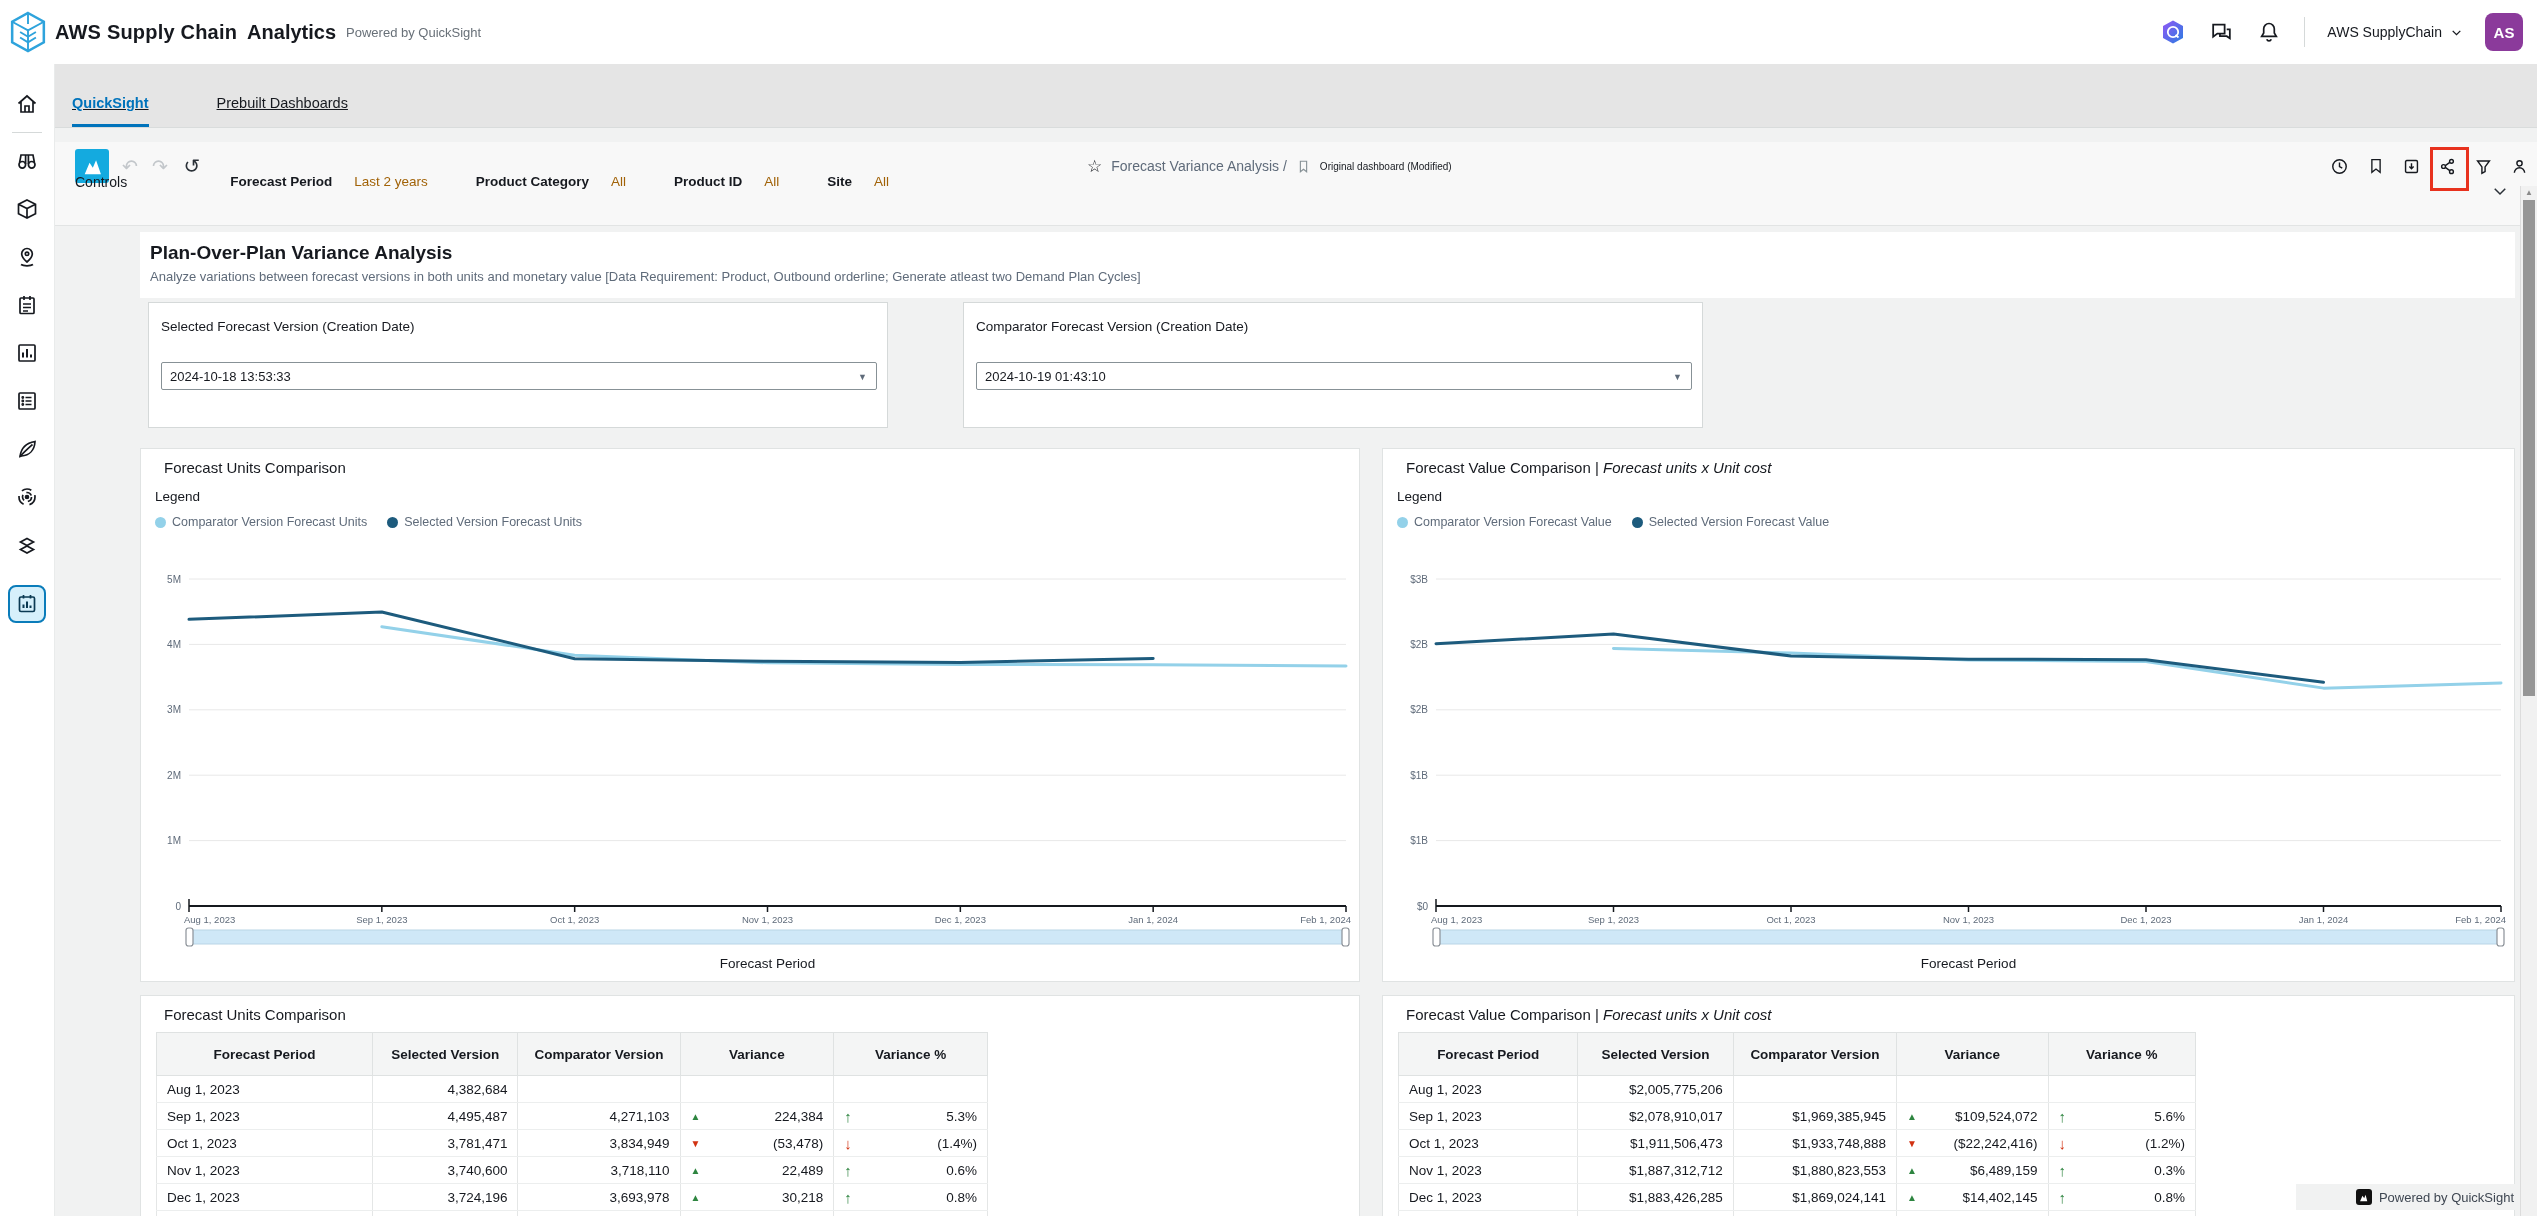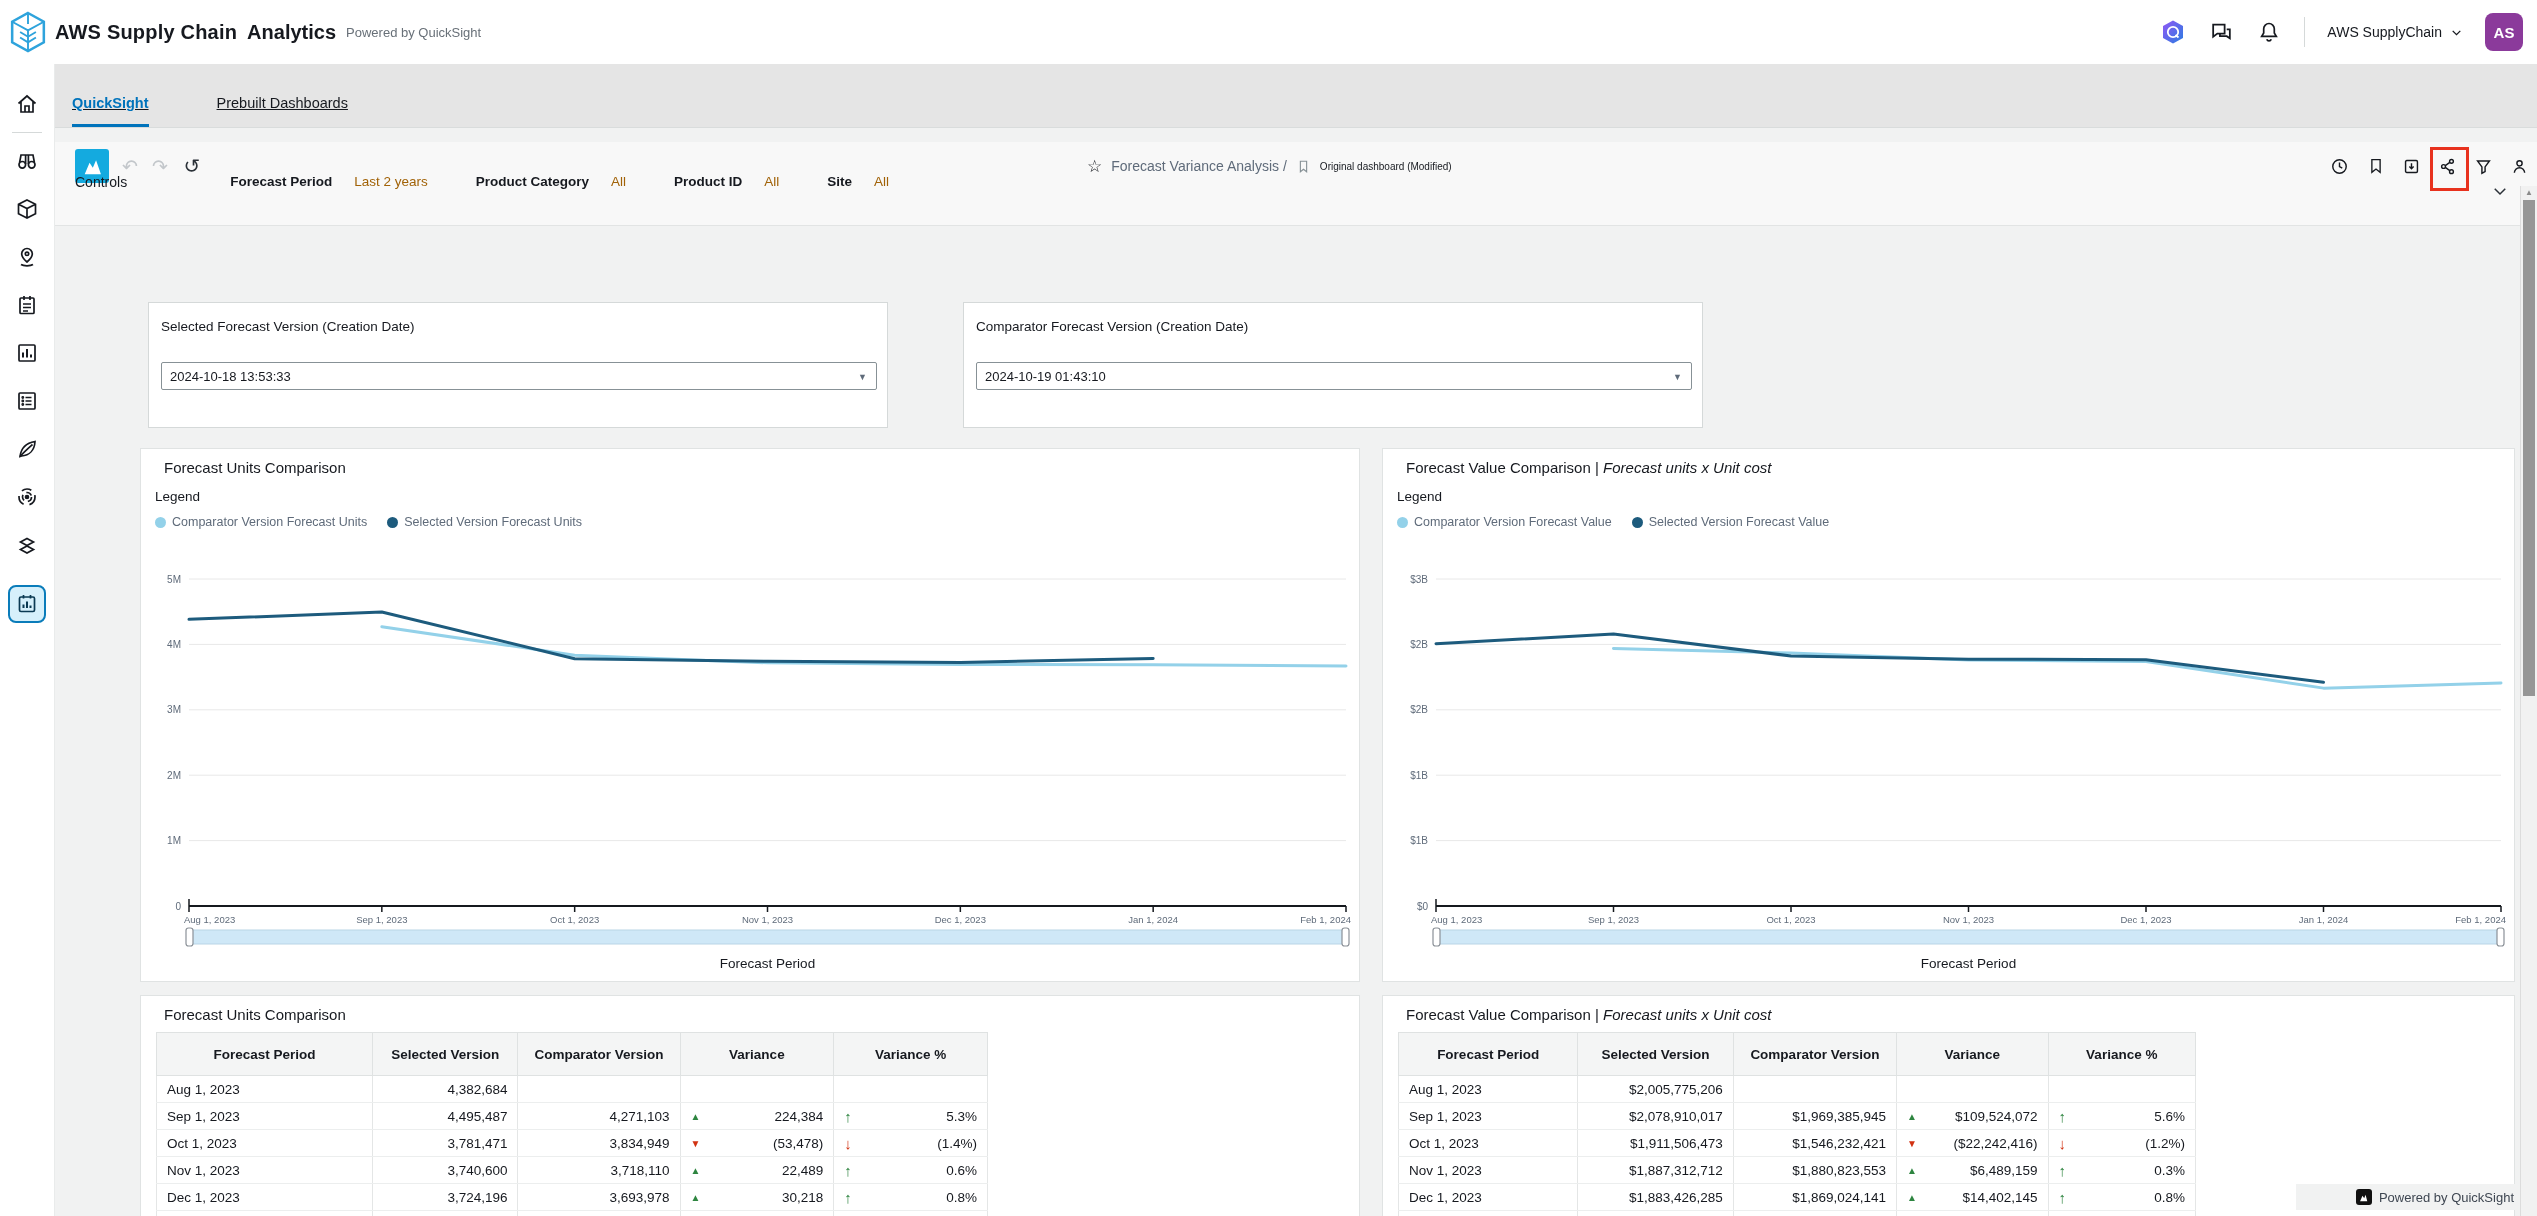--- a/index.html
+++ b/index.html
@@ -289,20 +289,24 @@
           <span class="flt"><b>Site</b><span>All</span></span>
         </span>
         <span class="ctrl-chevron">
           <svg width="18" height="18" viewBox="0 0 24 24" fill="none" stroke="#2b3138" stroke-width="2">
               <path d="M5 9 L12 16 L19 9"></path>
             </svg>
         </span>
       </div>
     </div>
 
+    <div class="title-band">
+      <h1>Plan-Over-Plan Variance Analysis</h1>
+      <p>Analyze variations between forecast versions in both units and monetary value [Data Requirement: Product, Outbound orderline; Generate atleast two Demand Plan Cycles]</p>
+    </div>
 
     <div class="sel-card" style="left:93px">
       <div class="sel-label">Selected Forecast Version (Creation Date)</div>
       <div class="sel-box">
         <span>2024-10-18 13:53:33</span>
         <span class="sel-caret">▼</span>
       </div>
     </div>
     <div class="sel-card" style="left:908px">
       <div class="sel-label">Comparator Forecast Version (Creation Date)</div>
@@ -565,21 +569,21 @@
                 <td class="vc">
                   <span class="cellflex">
                     <span class="arr" style="color:#2e8540">↑</span>
                     <span>5.6%</span>
                   </span>
                 </td>
               </tr>
               <tr style="height:24px">
                 <td class="tl">Oct 1, 2023</td>
                 <td class="tr">$1,911,506,473</td>
-                <td class="tr">$1,546,232,421</td>
+                <td class="tr">$1,933,748,888</td>
                 <td class="vc">
                   <span class="cellflex">
                     <span class="tri" style="color:#d13212">▼</span>
                     <span>($22,242,416)</span>
                   </span>
                 </td>
                 <td class="vc">
                   <span class="cellflex">
                     <span class="arr" style="color:#d13212">↓</span>
                     <span>(1.2%)</span>

